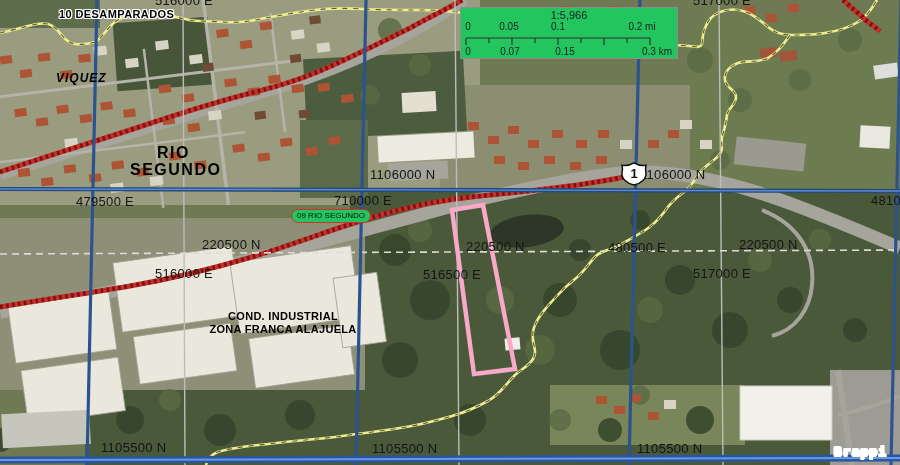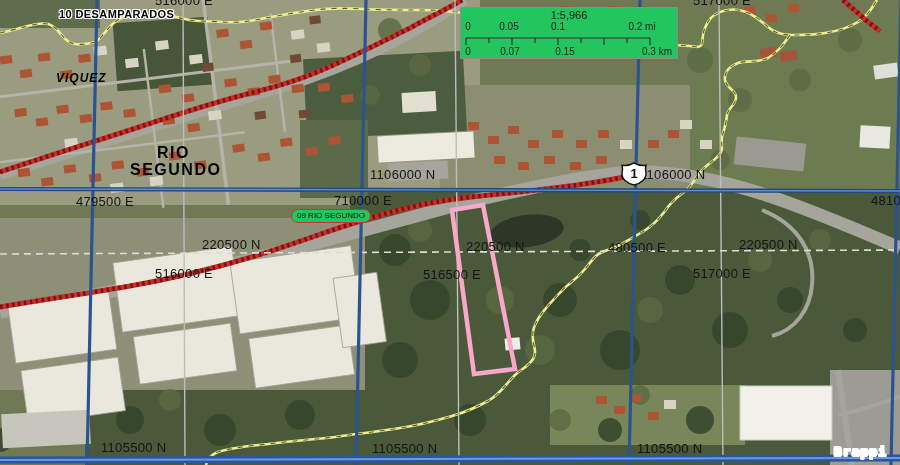--- a/index.html
+++ b/index.html
@@ -311,20 +311,24 @@
   <div class="lbl" style="left:155px;top:266px;">516000 E</div>
   <div class="lbl" style="left:423px;top:267px;">516500 E</div>
   <div class="lbl" style="left:693px;top:266px;">517000 E</div>
   <div class="lbl" style="left:155px;top:-7px;">516000 E</div>
   <div class="lbl" style="left:693px;top:-7px;">517000 E</div>
 
   <div class="lbl place desamp halo" style="left:27px;top:8px;">10 DESAMPARADOS</div>
   <div class="lbl place viquez" style="left:24px;top:71px;">VIQUEZ</div>
   <div class="lbl place rio" style="left:125px;top:144px;">RIO</div>
   <div class="lbl place rio" style="left:98px;top:161px;">SEGUNDO</div>
+  <div class="lbl place cond" style="left:160px;top:310px;">
+    <div>COND. INDUSTRIAL</div>
+    <div>ZONA FRANCA ALAJUELA</div>
+  </div>
 
   <div class="pill">09 RIO SEGUNDO</div>
   <div class="shield">
     <svg width="28" height="24" viewBox="0 0 30 26">
       <path d="M15,1 C11,3.5 5,4 2,3.5 C2.8,6.5 2.6,9.5 2,12 C1.5,18 7,23 15,25 C23,23 28.5,18 28,12 C27.4,9.5 27.2,6.5 28,3.5 C25,4 19,3.5 15,1 Z" fill="#ffffff" stroke="#111" stroke-width="1.6"></path>
     </svg>
     <div class="num">1</div>
   </div>
 
   <div class="scalebar">

